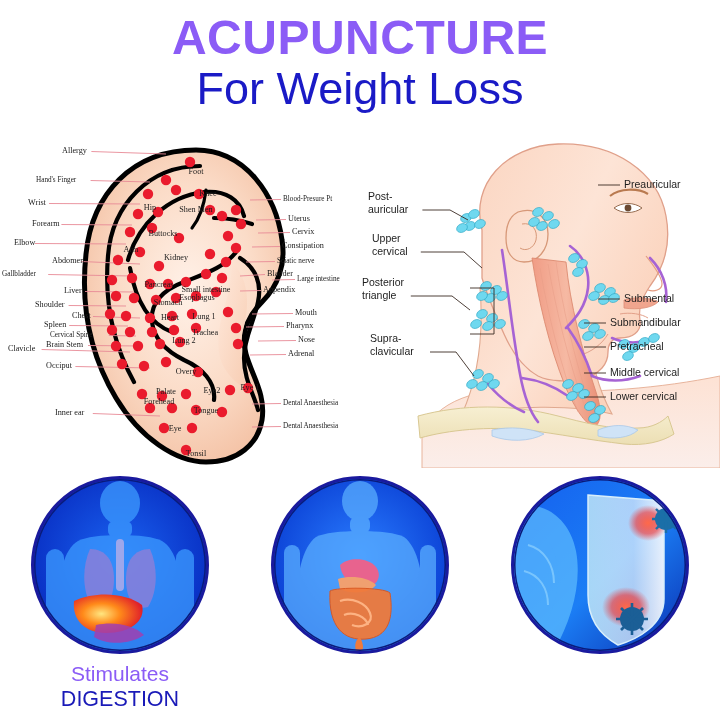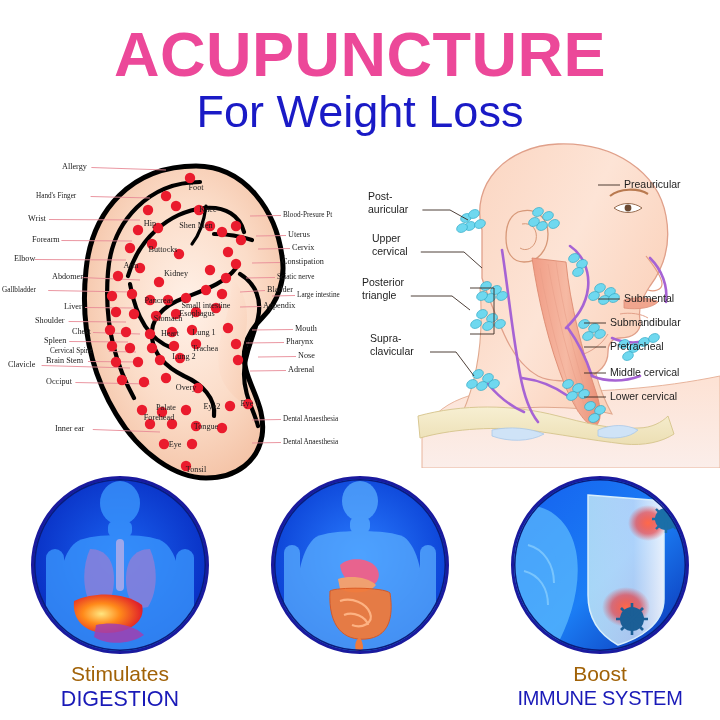--- a/index.html
+++ b/index.html
@@ -6,30 +6,30 @@
   body{
     width:720px;height:720px;overflow:hidden;background:#ffffff;
     font-family:"Liberation Sans",sans-serif;
   }
   .page{position:relative;width:720px;height:720px;background:#fff;}
 
   
   .title-block{position:absolute;left:0;top:14px;width:720px;text-align:center;}
   .title-main{
     font-family:"Liberation Sans",sans-serif;
-    font-weight:bold;font-size:63px;letter-spacing:0.5px;
-    color:#ec4899;line-height:1.02;margin-top:8px;
+    font-weight:bold;font-size:48px;letter-spacing:0.5px;
+    color:#8b5cf6;line-height:1.02;
   }
   .title-sub{
     font-family:"Liberation Sans",sans-serif;
     font-weight:normal;font-size:45px;color:#1a1ac6;line-height:1.08;margin-top:2px;
   }
 
   
-  .ear-panel{position:absolute;left:0;top:148px;width:368px;height:340px;}
+  .ear-panel{position:absolute;left:0;top:132px;width:368px;height:340px;}
   .head-panel{position:absolute;left:362px;top:138px;width:358px;height:330px;}
   svg{display:block;}
 
   .lbl{font-family:"Liberation Serif",serif;font-size:8.2px;fill:#1c1c1c;}
   .lbl-s{font-family:"Liberation Serif",serif;font-size:7.2px;fill:#1c1c1c;}
   .lead{stroke:#e88a96;stroke-width:0.9px;fill:none;}
   .dot{fill:#ea1b2d;}
   .earline{fill:none;stroke:#000;stroke-width:4.2;stroke-linecap:round;}
   .earline-thin{fill:none;stroke:#000;stroke-width:3.2;stroke-linecap:round;}
 
@@ -43,21 +43,21 @@
   .circ-item{position:absolute;width:240px;text-align:center;}
   .circ-item.c1{left:0px;}
   .circ-item.c2{left:240px;}
   .circ-item.c3{left:480px;}
   .circ-wrap{
     width:172px;height:172px;margin:0 auto;border-radius:50%;
     border:3px solid #1a1a9e;overflow:hidden;position:relative;
     background:#0a3bd0;
   }
   .cap{margin-top:8px;line-height:1.12;}
-  .cap .c-top{font-size:21px;color:#a16207;font-family:"Liberation Sans",sans-serif;}
+  .cap .c-top{font-size:21px;color:#8b5cf6;font-family:"Liberation Sans",sans-serif;}
   .cap .c-bot{font-size:21.5px;font-weight:normal;color:#1a1ab8;font-family:"Liberation Sans",sans-serif;margin-top:1px;}
   .cap .c-bot.wide{font-size:20px;letter-spacing:-0.3px;}
 </style>
 </head>
 <body>
 
 <div class="page">
 
   <div class="title-block">
     <div class="title-main">ACUPUNCTURE</div>
@@ -555,20 +555,16 @@
             <g stroke="#1b5f96" stroke-width="2.6">
               <line x1="118" y1="124" x2="118" y2="156"></line>
               <line x1="102" y1="140" x2="134" y2="140"></line>
               <line x1="107" y1="129" x2="129" y2="151"></line>
               <line x1="107" y1="151" x2="129" y2="129"></line>
             </g>
           </g>
           <circle cx="86" cy="86" r="86" fill="none" stroke="#0a1a7a" stroke-width="3"></circle>
         </svg>
       </div>
-      <div class="cap">
-        <div class="c-top">Boost</div>
-        <div class="c-bot wide">IMMUNE SYSTEM</div>
-      </div>
     </div>
 
   </div>
 </div>
 
 </body></html>

